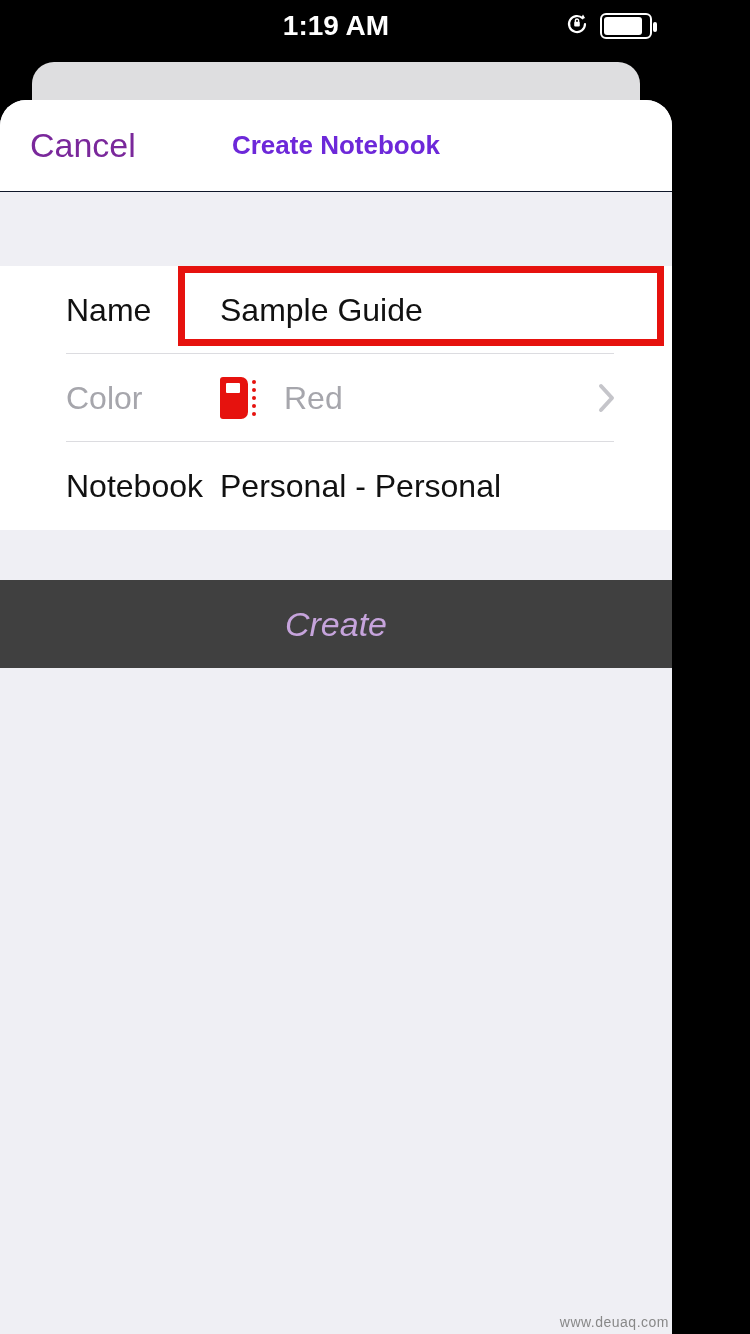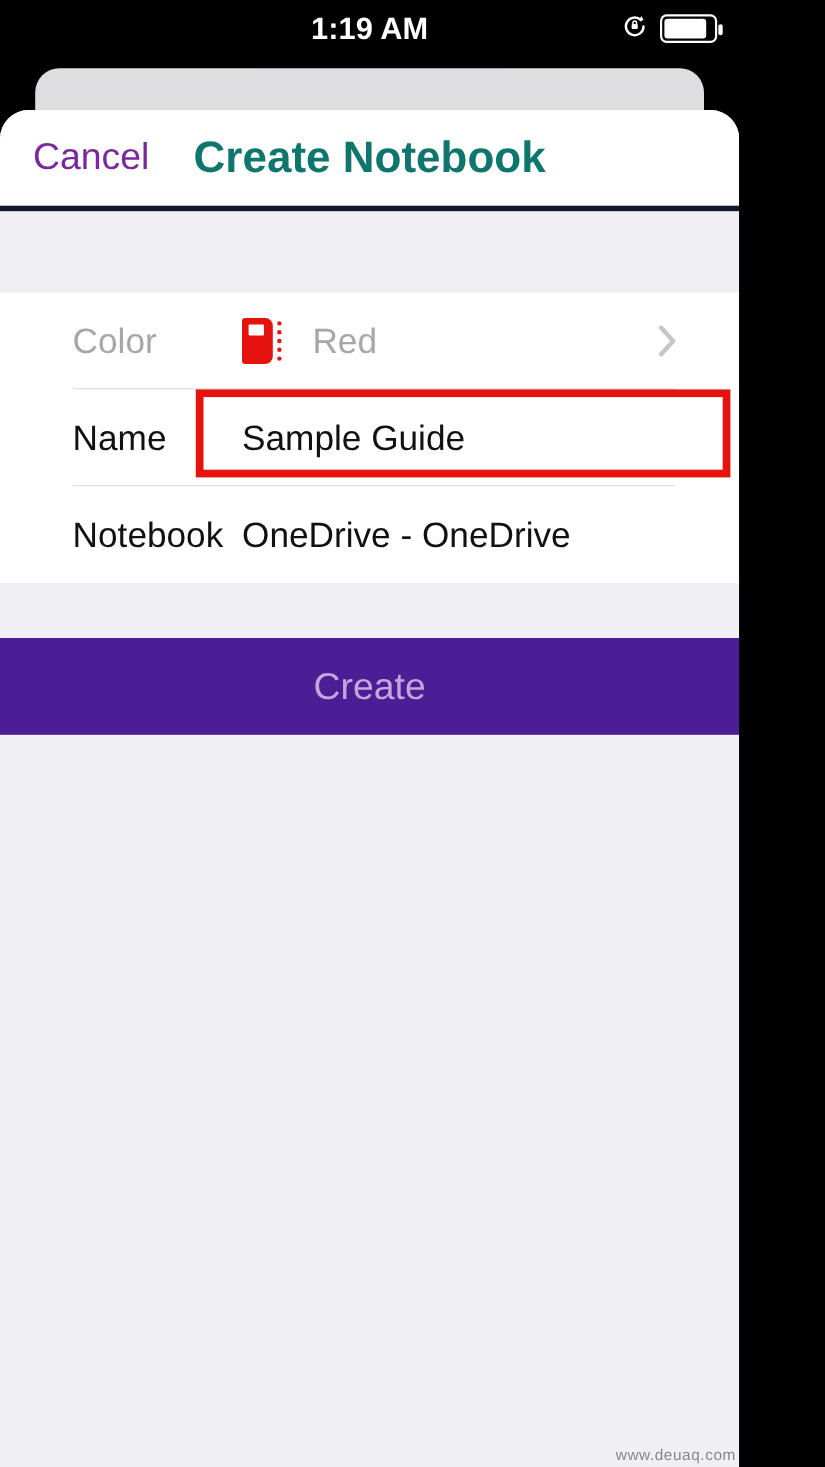--- a/index.html
+++ b/index.html
@@ -14,22 +14,22 @@
   .battery::after { content: ""; position: absolute; right: -7px; top: 7px; width: 4px; height: 10px; background: #fff; border-radius: 2px; }
   .battery-fill { position: absolute; left: 2px; top: 2px; bottom: 2px; width: 38px; background: #fff; border-radius: 3px; }
 
   
   .bg-card { position: absolute; top: 62px; left: 32px; right: 32px; height: 60px; background: #dedee0; border-radius: 22px 22px 0 0; }
 
   
   .sheet { position: absolute; top: 100px; left: 0; right: 0; bottom: 0; background: #efeff4; border-radius: 26px 26px 0 0; overflow: hidden; }
 
   
-  .nav { height: 92px; background: #fff; border-bottom: 5px solid #0f172a; display: flex; align-items: center; justify-content: center; position: relative; }
-  .nav-title { font-size: 40px; font-weight: 700; color: #0f766e; }
+  .nav { height: 92px; background: #fff; border-bottom: 1px solid #0f172a; display: flex; align-items: center; justify-content: center; position: relative; }
+  .nav-title { font-size: 26px; font-weight: 700; color: #6d28d9; }
   .nav-cancel { position: absolute; left: 30px; font-size: 34px; font-weight: 400; color: #7a289b; }
 
   
   .spacer { height: 74px; }
 
   
   .group { background: #fff; }
   .row { display: flex; align-items: center; min-height: 88px; padding: 0 0 0 66px; position: relative; }
   .row + .row { }
   .row-sep { position: absolute; bottom: 0; left: 66px; right: 58px; height: 1px; background: #dcdce0; }
@@ -44,21 +44,21 @@
   .chevron svg { display: block; }
 
   .notebook-icon { width: 36px; height: 42px; position: relative; flex-shrink: 0; }
   .notebook-icon .cover { position: absolute; left: 0; top: 0; width: 28px; height: 42px; background: #e6120e; border-radius: 3px 7px 7px 3px; }
   .notebook-icon .label { position: absolute; left: 6px; top: 6px; width: 14px; height: 10px; background: #fff; border-radius: 1px; }
   .notebook-icon .binding { position: absolute; right: 0; top: 3px; width: 4px; height: 36px; display: flex; flex-direction: column; justify-content: space-between; }
   .notebook-icon .binding span { display: block; width: 4px; height: 4px; background: #e6120e; border-radius: 50%; }
 
   
   .spacer2 { height: 50px; }
-  .create-row { height: 88px; background: #4c1d95; display: flex; align-items: center; justify-content: center; }
+  .create-row { height: 88px; background: #404040; display: flex; align-items: center; justify-content: center; font-style: italic; }
   .create-btn { font-size: 34px; font-weight: 400; color: #c6a4dc; }
 
   .watermark { position: absolute; right: 3px; bottom: 4px; font-size: 14px; color: #888; letter-spacing: 0.5px; }
 </style>
 </head>
 <body>
 
 <div class="screen">
   <div class="status-bar">
     <span class="status-time">1:19 AM</span>
@@ -82,20 +82,29 @@
   <div class="sheet">
     <div class="nav">
       <span class="nav-cancel">Cancel</span>
       <span class="nav-title">Create Notebook</span>
     </div>
 
     <div class="spacer"></div>
 
     <div class="group">
 
+      <div class="row" style="position:relative;">
+        <span class="row-label">Name</span>
+        <div class="row-value">
+          <input class="name-input" type="text" value="Sample Guide" style="">
+        </div>
+        <div class="highlight-box"></div>
+        <div class="row-sep"></div>
+      </div>
+
       <div class="row">
         <span class="row-label muted">Color</span>
         <div class="row-value muted">
           <span class="notebook-icon">
             <span class="cover"></span>
             <span class="label"></span>
             <span class="binding">
                 <span></span>
                 <span></span>
                 <span></span>
@@ -106,33 +115,24 @@
           <span>Red</span>
         </div>
         <span class="chevron">
           <svg width="18" height="30" viewBox="0 0 18 30">
               <path d="M3 3 L14 15 L3 27" stroke="#c5c5ca" stroke-width="4" fill="none" stroke-linecap="round" stroke-linejoin="round"></path>
             </svg>
         </span>
         <div class="row-sep"></div>
       </div>
 
-      <div class="row" style="position:relative;">
-        <span class="row-label">Name</span>
-        <div class="row-value">
-          <input class="name-input" type="text" value="Sample Guide" style="">
-        </div>
-        <div class="highlight-box"></div>
-        <div class="row-sep"></div>
-      </div>
-
       <div class="row">
         <span class="row-label">Notebook</span>
         <div class="row-value">
-          <span>OneDrive - OneDrive</span>
+          <span>Personal - Personal</span>
         </div>
       </div>
 
     </div>
 
     <div class="spacer2"></div>
 
     <div class="create-row">
       <span class="create-btn">Create</span>
     </div>

